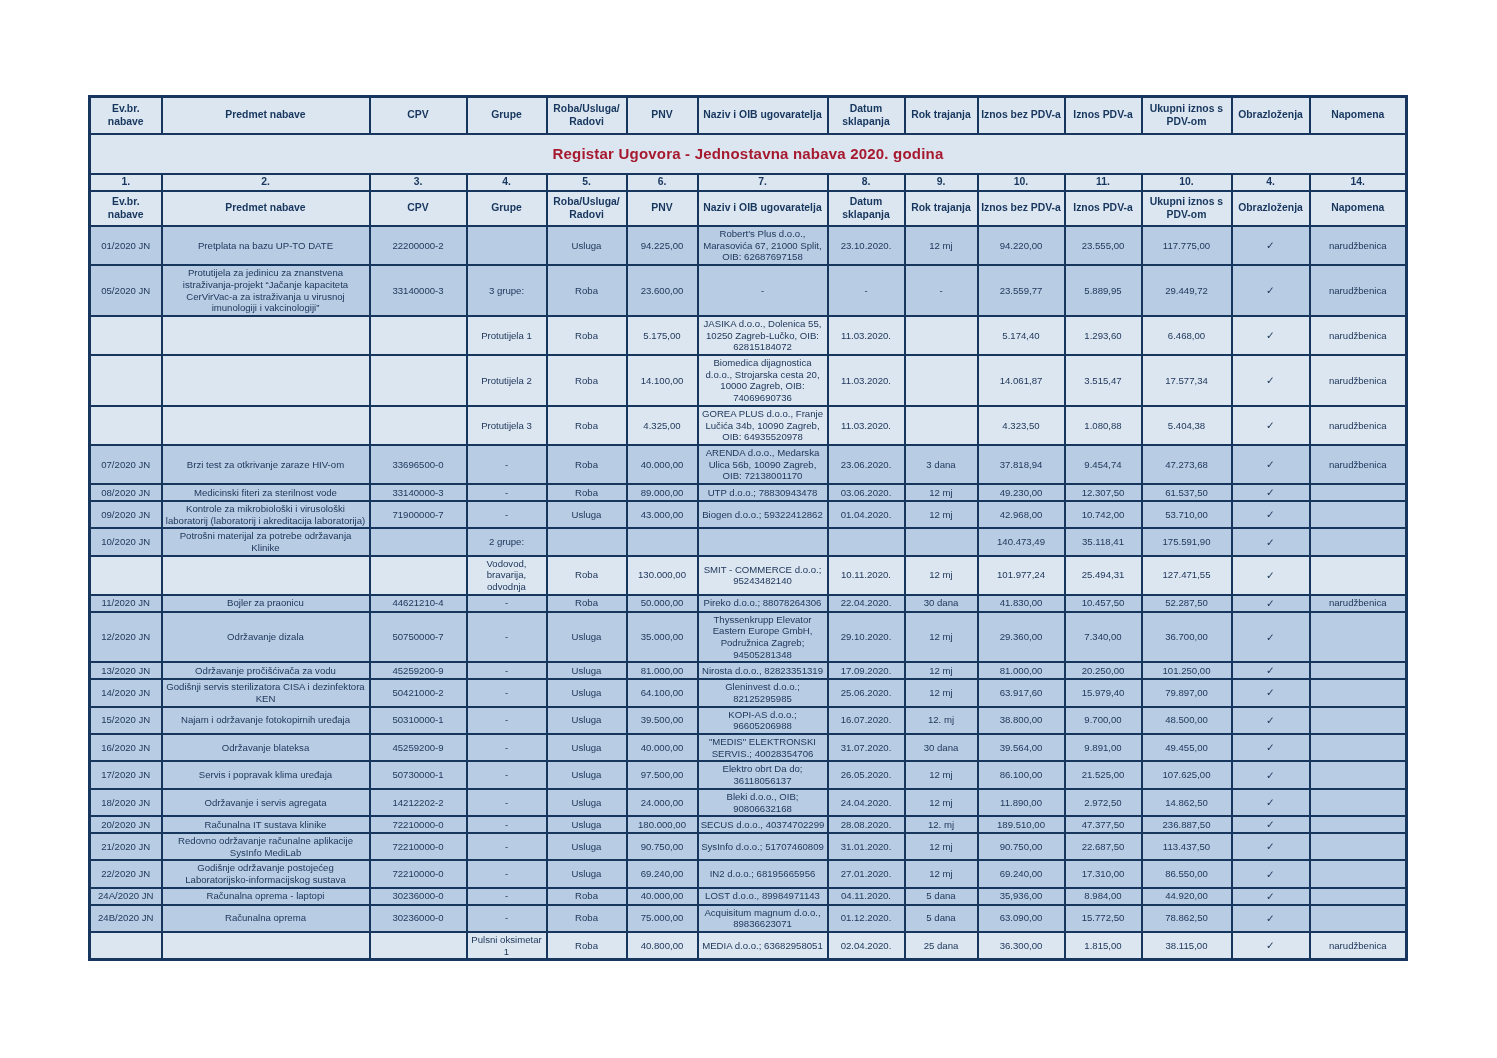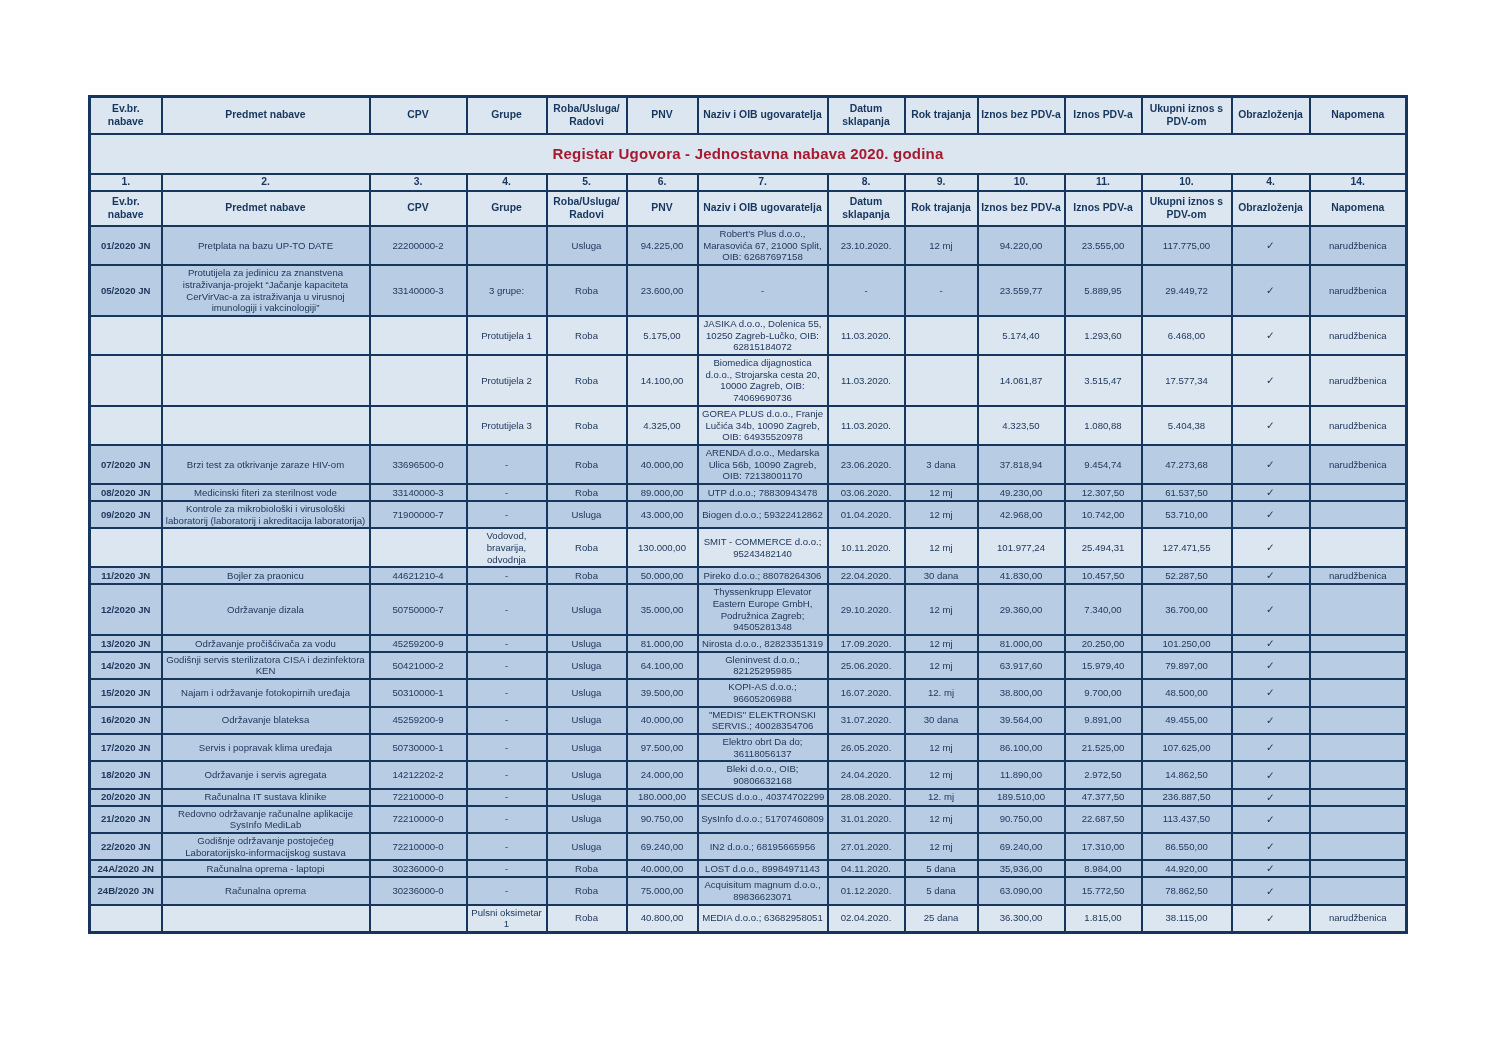--- a/index.html
+++ b/index.html
@@ -33,21 +33,21 @@
     font-size:15px;font-weight:bold;height:36px;
     letter-spacing:.2px;
   }
   thead tr.num-row th{
     background:var(--light,#dce6f1);
     font-weight:bold;font-size:10.4px;color:var(--headtext,#17365d);
     height:15px;padding:0 2px;
   }
   tbody tr.main td{background:var(--dark,#b8cce4);}
   tbody tr.sub  td{background:var(--light,#dce6f1);}
-  tbody td.c-evbr{font-weight:bold;}
+  tbody td.c-evbr{font-weight:normal;}
   tbody td.c-obrazlozenja{font-size:10.5px;}
   tbody tr{height:15px;}
 </style>
 </head>
 <body>
 
 <div class="sheet">
   <table class="register">
     <colgroup>
       <col style="width:72px">
@@ -240,20 +240,36 @@
           <td class="c-pnv">43.000,00</td>
           <td class="c-naziv">Biogen d.o.o.; 59322412862</td>
           <td class="c-datum">01.04.2020.</td>
           <td class="c-rok">12 mj</td>
           <td class="c-iznos-bez-pdv">42.968,00</td>
           <td class="c-iznos-pdv">10.742,00</td>
           <td class="c-ukupni-iznos">53.710,00</td>
           <td class="c-obrazlozenja">✓</td>
           <td class="c-napomena"></td>
         </tr>
+        <tr class="main">
+          <td class="c-evbr">10/2020 JN</td>
+          <td class="c-predmet">Potrošni materijal za potrebe održavanja Klinike</td>
+          <td class="c-cpv"></td>
+          <td class="c-grupe">2 grupe:</td>
+          <td class="c-vrsta"></td>
+          <td class="c-pnv"></td>
+          <td class="c-naziv"></td>
+          <td class="c-datum"></td>
+          <td class="c-rok"></td>
+          <td class="c-iznos-bez-pdv">140.473,49</td>
+          <td class="c-iznos-pdv">35.118,41</td>
+          <td class="c-ukupni-iznos">175.591,90</td>
+          <td class="c-obrazlozenja">✓</td>
+          <td class="c-napomena"></td>
+        </tr>
         <tr class="sub">
           <td class="c-evbr"></td>
           <td class="c-predmet"></td>
           <td class="c-cpv"></td>
           <td class="c-grupe">Vodovod, bravarija, odvodnja</td>
           <td class="c-vrsta">Roba</td>
           <td class="c-pnv">130.000,00</td>
           <td class="c-naziv">SMIT - COMMERCE d.o.o.; 95243482140</td>
           <td class="c-datum">10.11.2020.</td>
           <td class="c-rok">12 mj</td>

